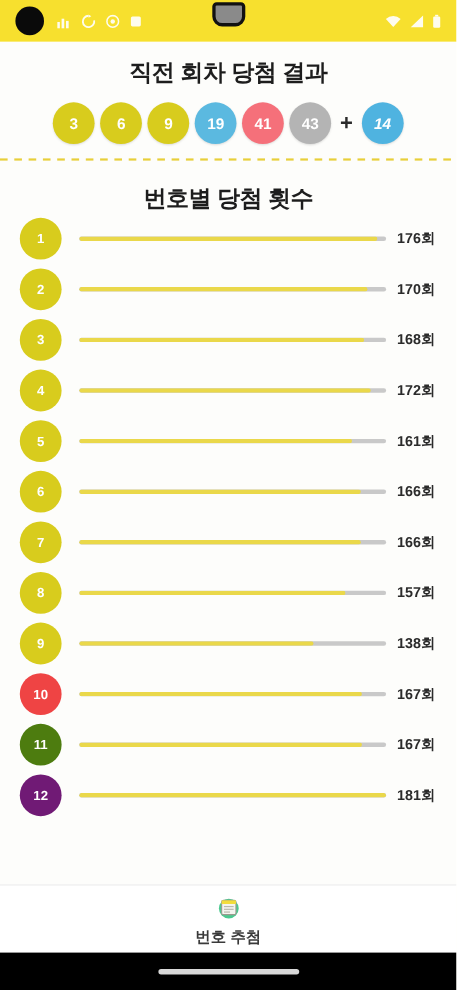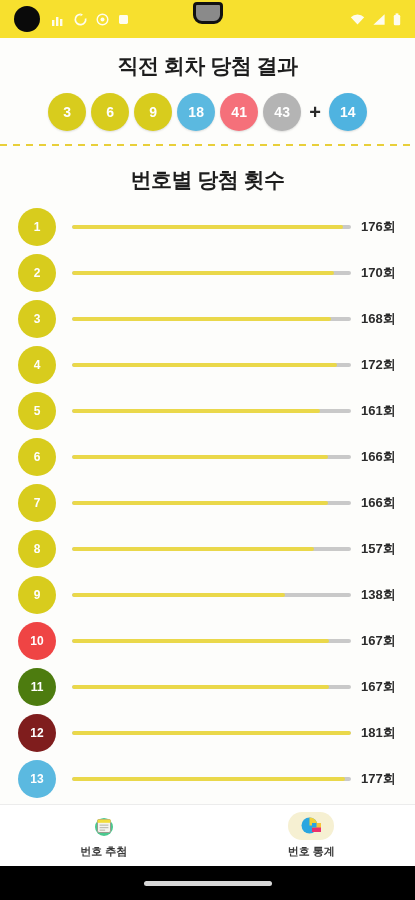--- a/index.html
+++ b/index.html
@@ -90,21 +90,20 @@
     flex:1 1 auto;
     overflow:hidden;
     padding-top:8px;
     position:relative;
   }
   .chart-title {
     text-align:center;
     font-size:21px; font-weight:bold;
     color:#1d1d1d;
     letter-spacing:-0.5px;
-    margin-bottom:10px;
   }
   .rows { padding:0; }
   .row {
     height:46px;
     display:flex; align-items:center;
     padding-left:18px; padding-right:8px;
   }
   .row-ball {
     width:38px; height:38px; border-radius:50%;
     display:flex; align-items:center; justify-content:center;
@@ -145,21 +144,21 @@
     display:flex; flex-direction:column;
     align-items:center; justify-content:center;
     gap:4px;
   }
   .nav-ico-wrap {
     width:46px; height:28px;
     display:flex; align-items:center; justify-content:center;
     border-radius:14px;
   }
   .nav-ico-wrap.active { background:#f6f0d2; }
-  .navlabel { font-size:11px; color:#3a3a3a; font-weight:bold; }
+  .navlabel { font-size:14px; color:#3a3a3a; font-weight:bold; }
 
   .gesturebar {
     flex:0 0 34px;
     background:#000000;
     display:flex; align-items:center; justify-content:center;
   }
   .gesture-pill {
     width:128px; height:5px; border-radius:3px; background:#d8d8d8;
   }
 </style>
@@ -202,25 +201,25 @@
       </svg>
     </div>
   </div>
 
   <div class="prev-section">
     <div class="prev-title">직전 회차 당첨 결과</div>
     <div class="ball-row">
         <div class="ball" style="background: rgb(216, 204, 29);">3</div>
         <div class="ball" style="background: rgb(216, 204, 29);">6</div>
         <div class="ball" style="background: rgb(216, 204, 29);">9</div>
-        <div class="ball" style="background: rgb(91, 185, 224);">18</div>
+        <div class="ball" style="background: rgb(91, 185, 224);">19</div>
         <div class="ball" style="background: rgb(245, 112, 122);">41</div>
         <div class="ball" style="background: rgb(180, 180, 180);">43</div>
         <div class="plus">+</div>
-        <div class="ball" style="background: rgb(79, 179, 224);">14</div>
+        <div class="ball" style="background: rgb(79, 179, 224); font-style: italic;">14</div>
       </div>
     <div class="divider"></div>
   </div>
 
   <div class="chart-section">
     <div class="chart-title">번호별 당첨 횟수</div>
     <div class="rows">
         <div class="row">
           <div class="row-ball" style="background: rgb(216, 204, 29);">1</div>
           <div class="track" style="background: rgb(201, 201, 201);">
@@ -292,62 +291,43 @@
           <div class="row-val">167회</div>
         </div>
         <div class="row">
           <div class="row-ball" style="background: #4d7c0f;">11</div>
           <div class="track" style="background: rgb(201, 201, 201);">
             <div class="fill" style="background: rgb(234, 216, 74); width: 92.2652%;"></div>
           </div>
           <div class="row-val">167회</div>
         </div>
         <div class="row">
-          <div class="row-ball" style="background: #7f1d1d;">12</div>
+          <div class="row-ball" style="background: #701a75;">12</div>
           <div class="track" style="background: rgb(201, 201, 201);">
             <div class="fill" style="background: rgb(234, 216, 74); width: 100%;"></div>
           </div>
           <div class="row-val">181회</div>
-        </div>
-        <div class="row">
-          <div class="row-ball" style="background: rgb(91, 185, 224);">13</div>
-          <div class="track" style="background: rgb(201, 201, 201);">
-            <div class="fill" style="background: rgb(234, 216, 74); width: 97.7901%;"></div>
-          </div>
-          <div class="row-val">177회</div>
         </div>
         <div class="row"></div>
       </div>
   </div>
 
   <div class="bottomnav">
     <div class="navitem">
       <div class="nav-ico-wrap">
         <svg width="24" height="24" viewBox="0 0 24 24">
           <circle cx="12" cy="13" r="9" fill="#4bc98f"></circle>
           <rect x="5.5" y="5.5" width="13" height="13" rx="1.6" fill="#f4f4ef" stroke="#9a9a8e" stroke-width="1"></rect>
           <rect x="5.5" y="5.5" width="13" height="3.3" fill="#f2dd3a"></rect>
           <rect x="7.6" y="10.6" width="8.8" height="1.1" fill="#b9b9ad"></rect>
           <rect x="7.6" y="13.1" width="8.8" height="1.1" fill="#b9b9ad"></rect>
           <rect x="7.6" y="15.6" width="5.5" height="1.1" fill="#b9b9ad"></rect>
         </svg>
       </div>
       <div class="navlabel">번호 추첨</div>
     </div>
-    <div class="navitem">
-      <div class="nav-ico-wrap active">
-        <svg width="24" height="24" viewBox="0 0 24 24">
-          <circle cx="10.5" cy="11.5" r="8" fill="#2aa6e0"></circle>
-          <path d="M10.5 11.5 L10.5 3.5 A8 8 0 0 1 18.5 11.5 Z" fill="#f2d13a"></path>
-          <path d="M13 9 h9 v9 h-9 z" fill="#f7c43a"></path>
-          <path d="M13 13.5 h9 v4.5 h-9 z" fill="#ea2f6e"></path>
-          <path d="M13 9 h4.5 v4.5 h-4.5 z" fill="#2aa6e0"></path>
-        </svg>
-      </div>
-      <div class="navlabel">번호 통계</div>
-    </div>
   </div>
 
   <div class="gesturebar">
     <div class="gesture-pill"></div>
   </div>
 
 </div>
 
 </body></html>

